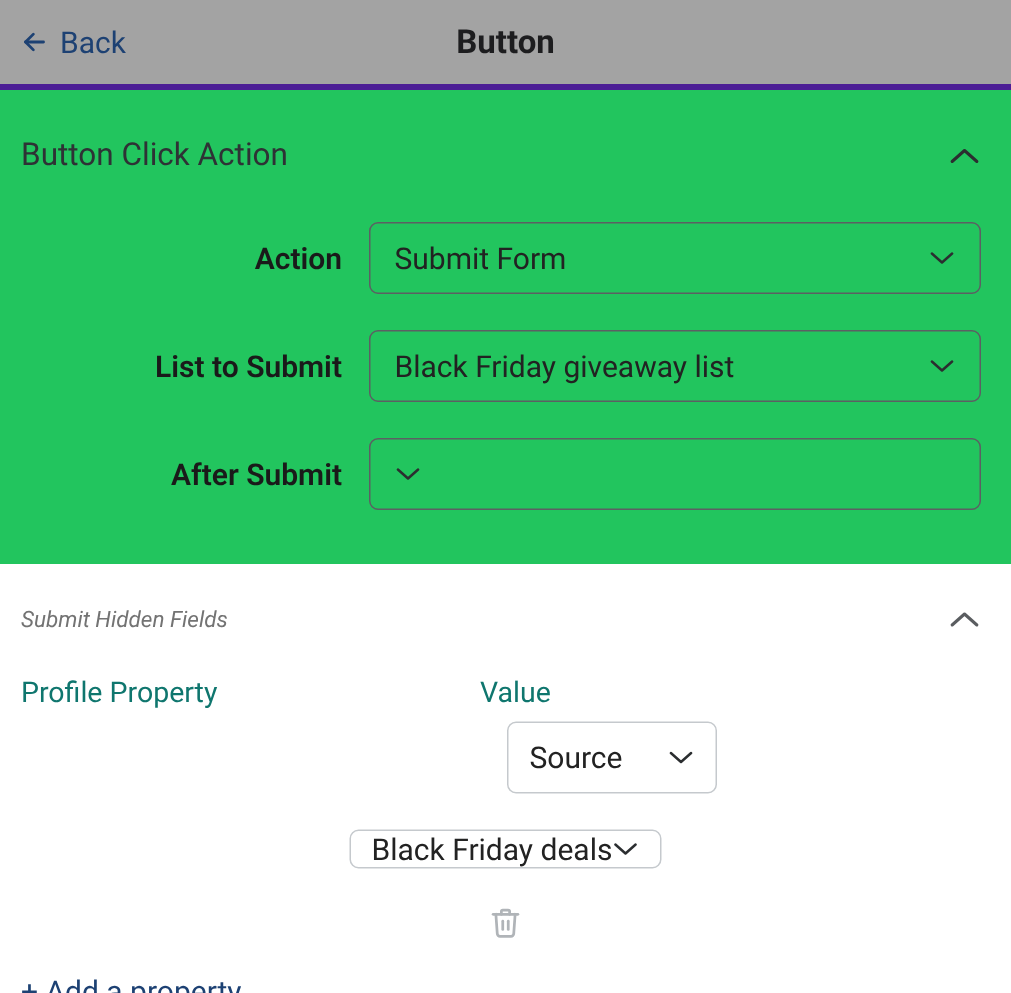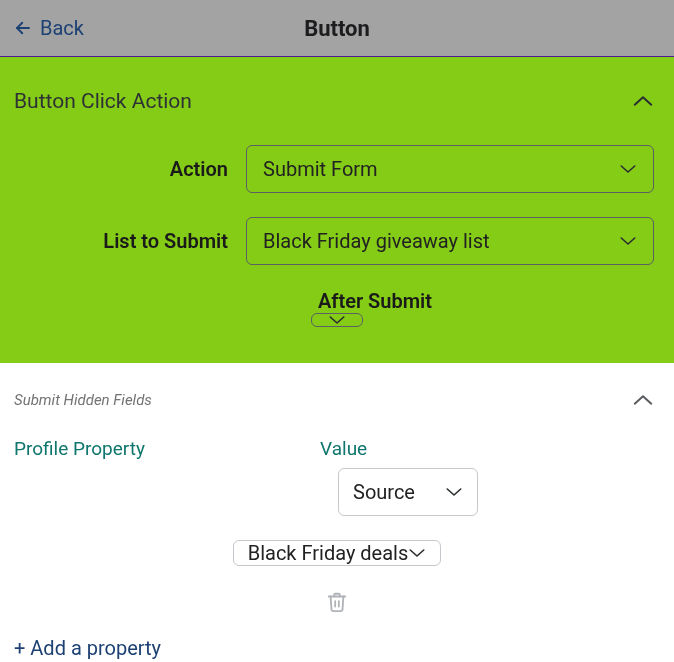--- a/index.html
+++ b/index.html
@@ -25,22 +25,22 @@
   .header-title {
     position: absolute;
     left: 50%;
     transform: translateX(-50%);
     font-size: 22px;
     font-weight: 700;
     color: #1d1d1f;
   }
   
   .section-gray {
-    background: #84cc16;
-    border-top: 1px solid #4c1d95;
+    background: #22c55e;
+    border-top: 4px solid #4c1d95;
   }
   .section-white { background: #fff; }
   
   .section-header {
     display: flex;
     justify-content: space-between;
     align-items: center;
     padding: 32px 20px 22px 14px;
     cursor: pointer;
   }
@@ -54,21 +54,21 @@
   .section-title-gray { font-size: 21px; color: #2e3235; font-weight: 400; }
   .section-title-white { font-size: 15px; color: #737373; font-weight: 400; font-style: italic; }
   .chevron-up { width: 22px; height: 14px; }
   
   .form-rows { padding: 10px 20px 36px 20px; }
   .form-row {
     display: flex;
     align-items: center;
     margin-bottom: 24px;
   }
-  .form-row:last-child { margin-bottom: 0; flex-direction: column; }
+  .form-row:last-child { margin-bottom: 0; }
   .form-label {
     width: 226px;
     text-align: right;
     font-size: 20px;
     font-weight: 600;
     color: #1a1a1a;
     padding-right: 18px;
   }
   .select-box {
     flex: 1;

